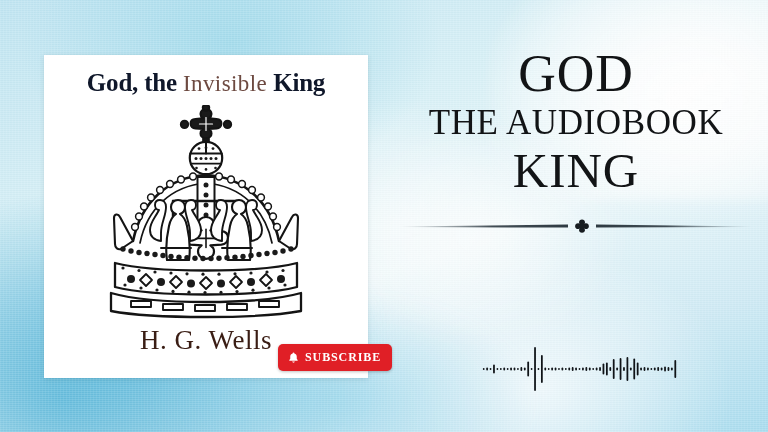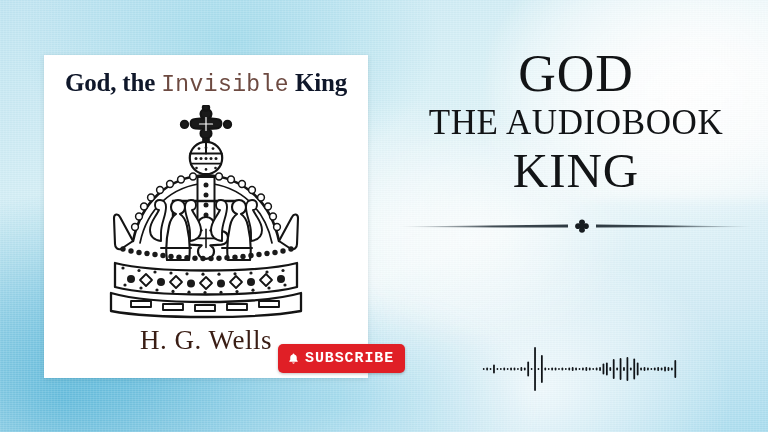--- a/index.html
+++ b/index.html
@@ -89,21 +89,21 @@
     letter-spacing: -0.2px;
   }
   .ct-bold {
     font-weight: bold;
     color: #0f172a;
     font-family: "Liberation Serif", serif;
   }
   .ct-light {
     font-weight: normal;
     color: #6d4a41;
-    font-family: Liberation Mono, monospace;
+    font-family: Liberation Serif, serif;
     font-size: 23px;
     letter-spacing: 0.4px;
   }
   .crown-wrap {
     position: absolute;
     left: 50%;
     top: 50px;
     transform: translateX(-50%);
     width: 246px;
     height: 214px;
@@ -131,22 +131,22 @@
     gap: 5px;
     background: #e01f26;
     border-radius: 5px;
     padding: 6px 11px 6px 9px;
     box-shadow: 0 1px 3px rgba(0,0,0,0.25);
     cursor: pointer;
   }
   .bell-icon { display: block; width: 13px; height: 13px; }
   .subscribe-label {
     color: #ffffff;
-    font-family: Liberation Mono, monospace;
-    font-size: 15px;
+    font-family: Liberation Serif, serif;
+    font-size: 12px;
     font-weight: bold;
     letter-spacing: 0.9px;
   }
 
   
   .right {
     position: absolute;
     left: 392px;
     top: 0;
     width: 368px;

